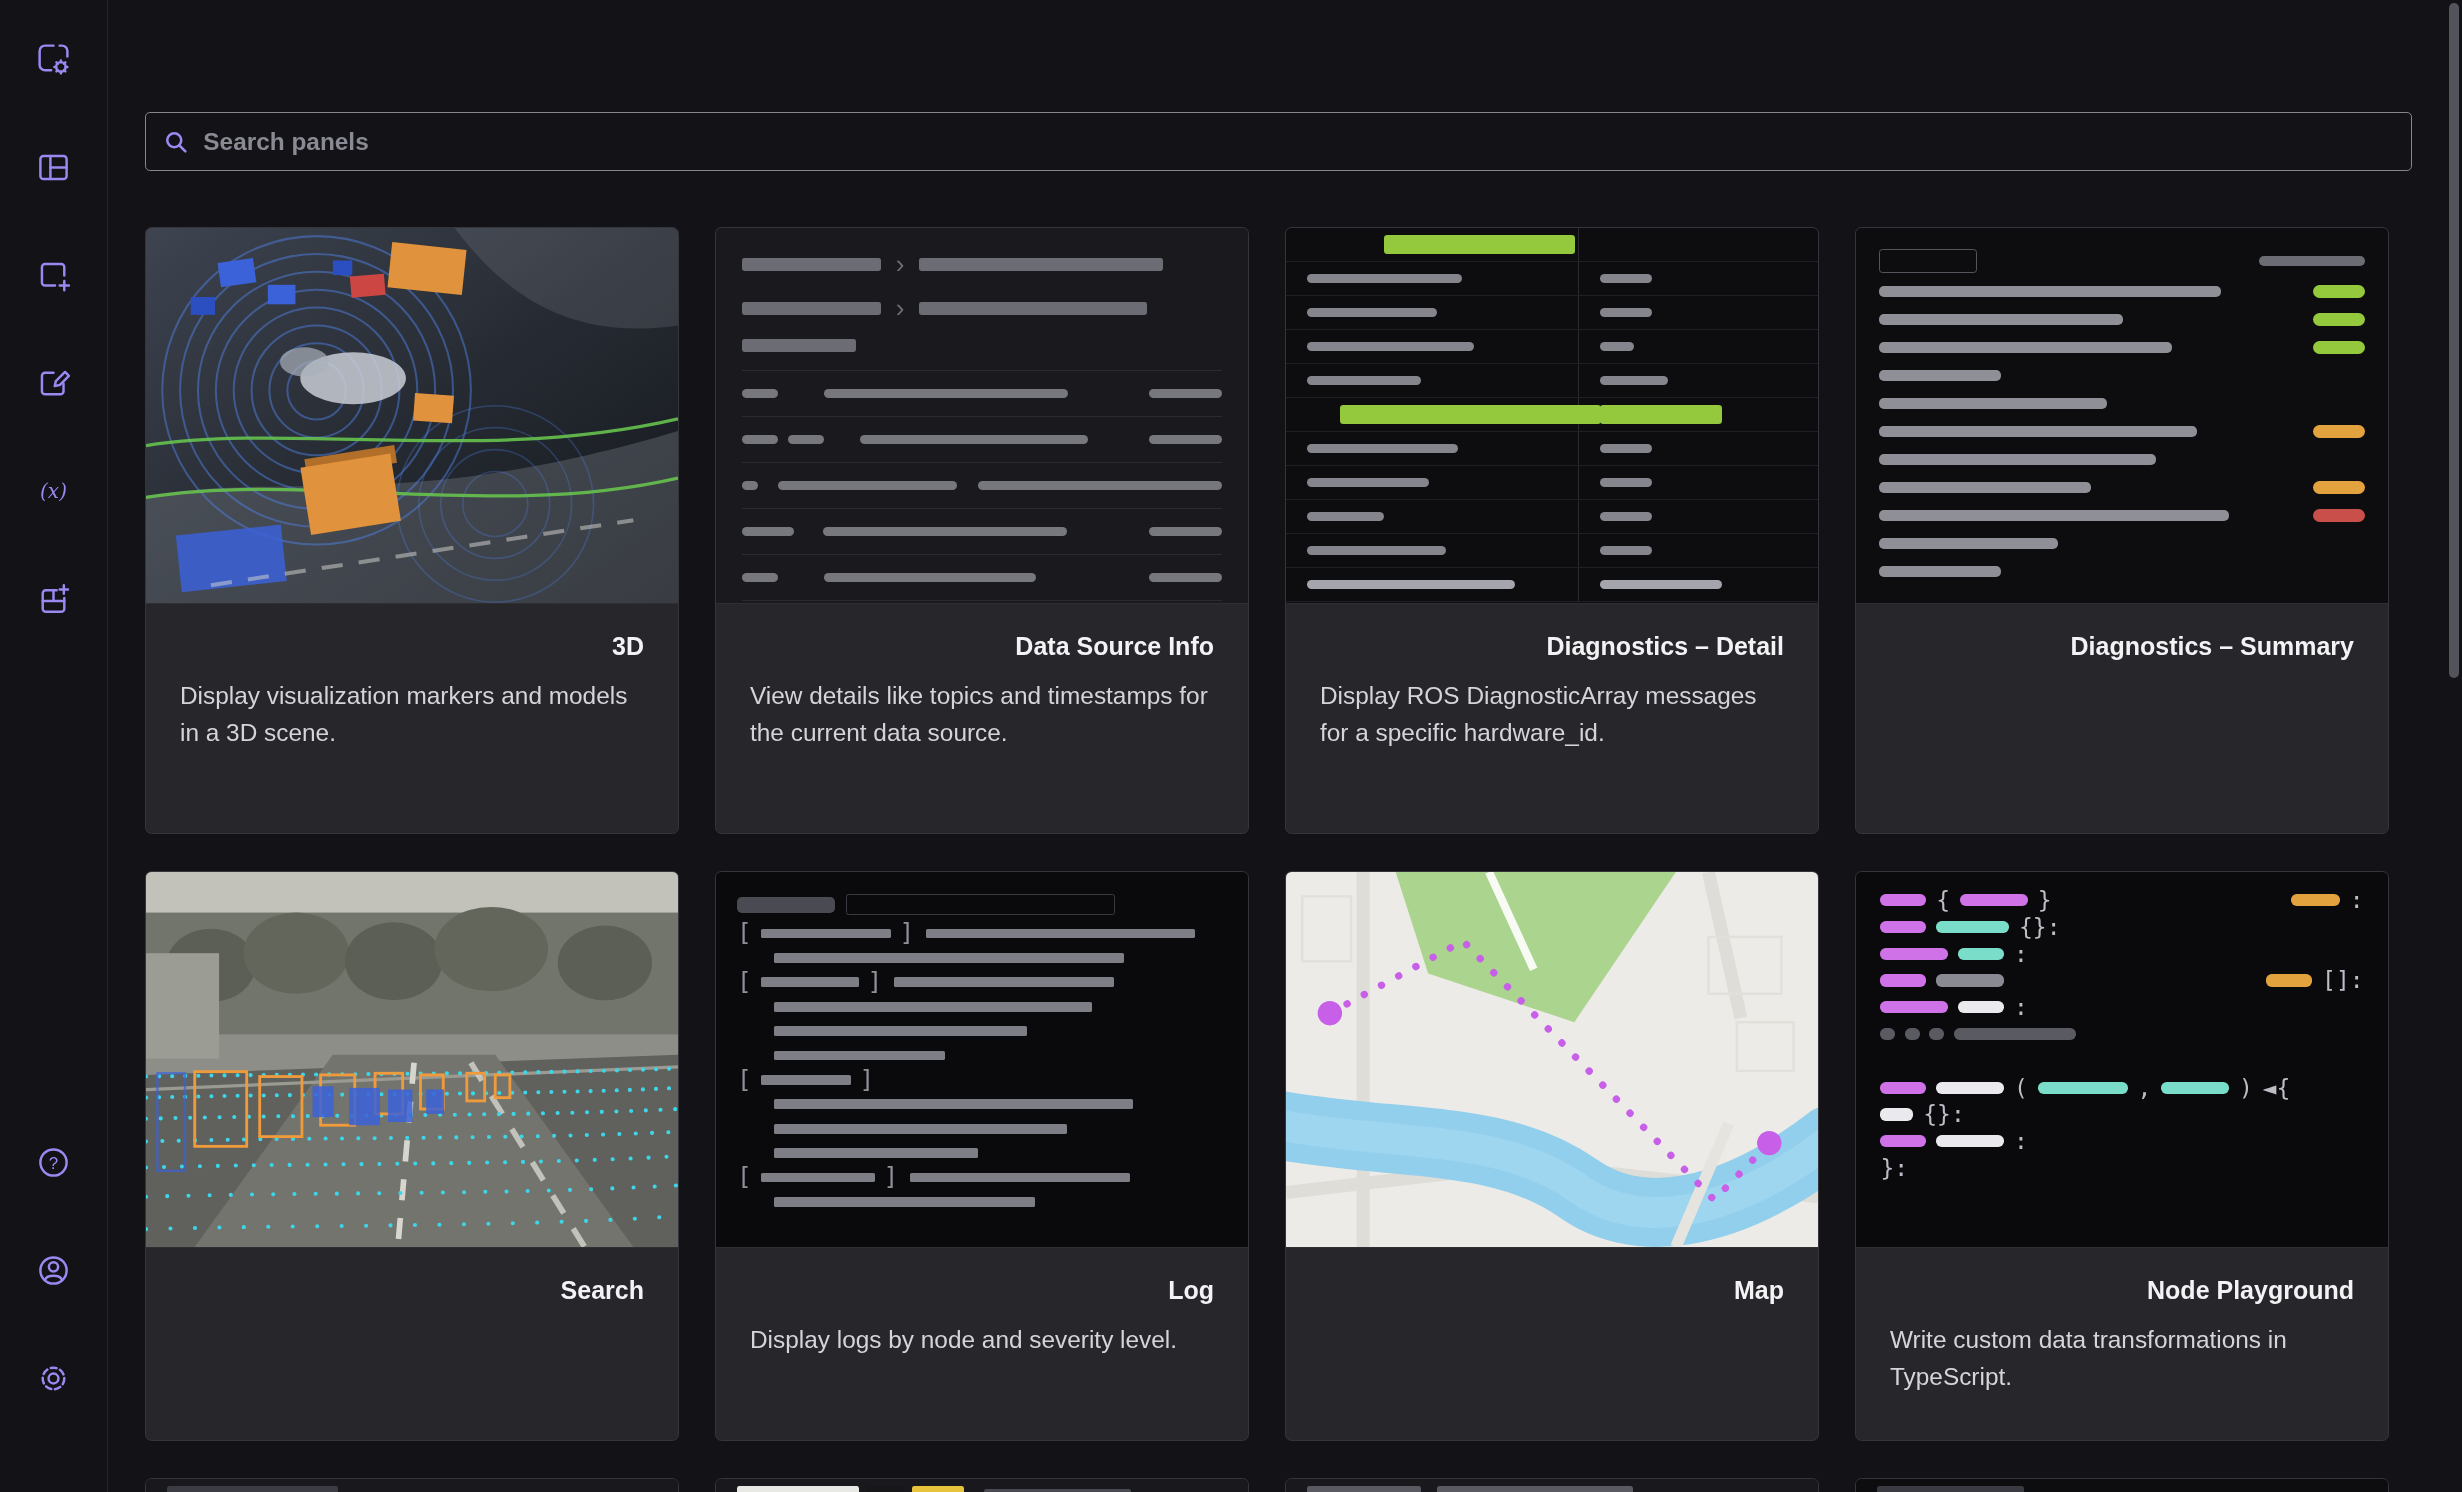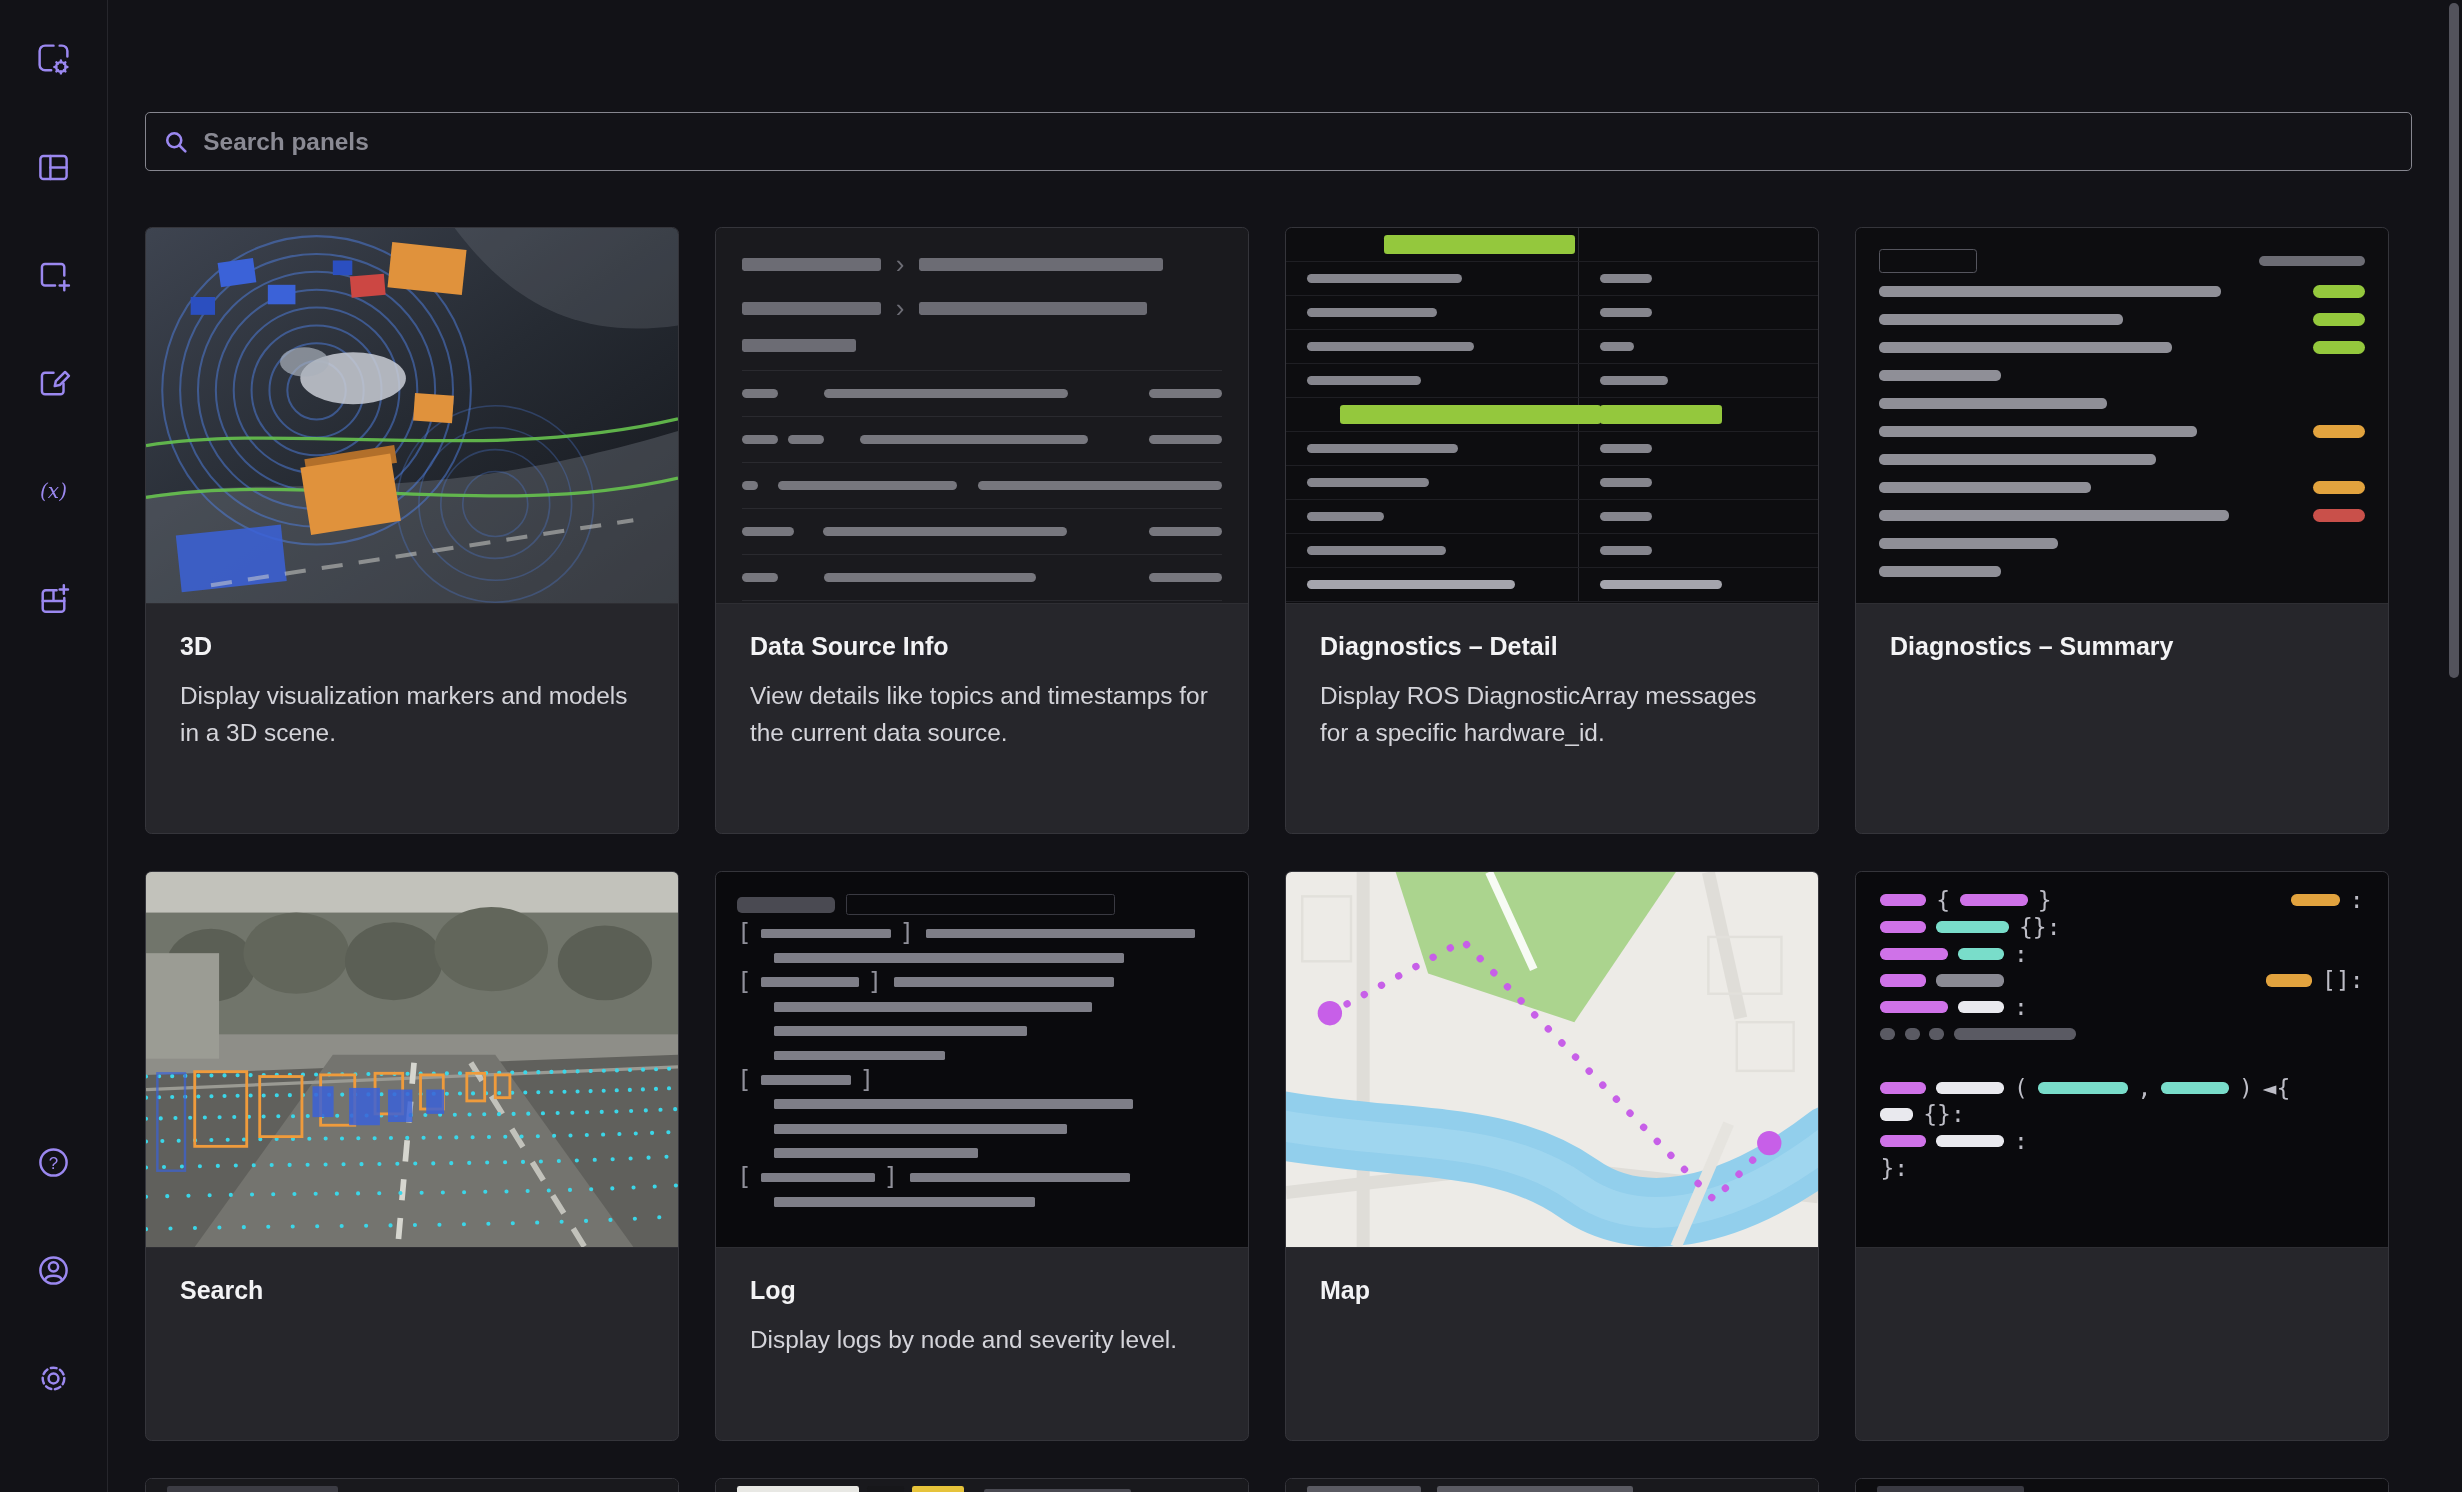--- a/index.html
+++ b/index.html
@@ -33,21 +33,21 @@
   
   .grid { position:absolute; left:37px; top:227px; display:grid;
     grid-template-columns:repeat(4, 534px); column-gap:36px; row-gap:37px; }
   .card { background:#26262b; border:1.6px solid #35353b; border-radius:6.5px;
     overflow:hidden; cursor:pointer; }
   .card.r1 { height:607px; } .card.r2 { height:570px; } .card.stub { height:228px; }
   .thumb { height:376px; width:100%; position:relative; overflow:hidden;
     background:#1a1a1e; border-bottom:1.6px solid #2e2e33; }
   .thumb svg.fill { position:absolute; inset:0; width:100%; height:100%; }
   .card-body { padding:28px 34px 0; }
-  .card-title { font-size:25px; font-weight:700; color:#f3f3f5; }
+  .card-title { font-size:25px; font-weight:700; color:#f3f3f5;text-align:right; }
   .card-desc { margin-top:16.3px; font-size:24.4px; line-height:37px; color:#d4d4da; }
 
   
   .bar { display:inline-block; height:9.8px; border-radius:4.9px; background:#81818a; flex:none; }
   .sq  { display:inline-block; height:13px; border-radius:2.4px; background:#6c6c74; flex:none; }
   .sp  { flex:1; }
 
   
   .t-dsi { padding:23px 26px; background:#1a1a1e; }
   .dsi-row { display:flex; align-items:center; margin-bottom:18px; }
@@ -620,20 +620,24 @@
           </div>
         <div class="np-row">
             <span class="tk m" style="width:46px"></span>
             <span class="tk w" style="width:68px"></span>
             <span>:</span>
           </div>
         <div class="np-row">
             <span>}:</span>
           </div>
       </div>
+      <div class="card-body">
+        <div class="card-title">Node Playground</div>
+        <div class="card-desc">Write custom data transformations in TypeScript.</div>
+      </div>
     </div>
 
     <div class="card stub">
       <div class="stub-thumb">
         <span style="width:171px;height:11.4px;background:#3c3c44;border-radius:2.4px"></span>
       </div>
     </div>
     <div class="card stub">
       <div class="stub-thumb">
         <span style="width:122px;height:18px;background:#e8e8e4;border-radius:2.4px"></span>

